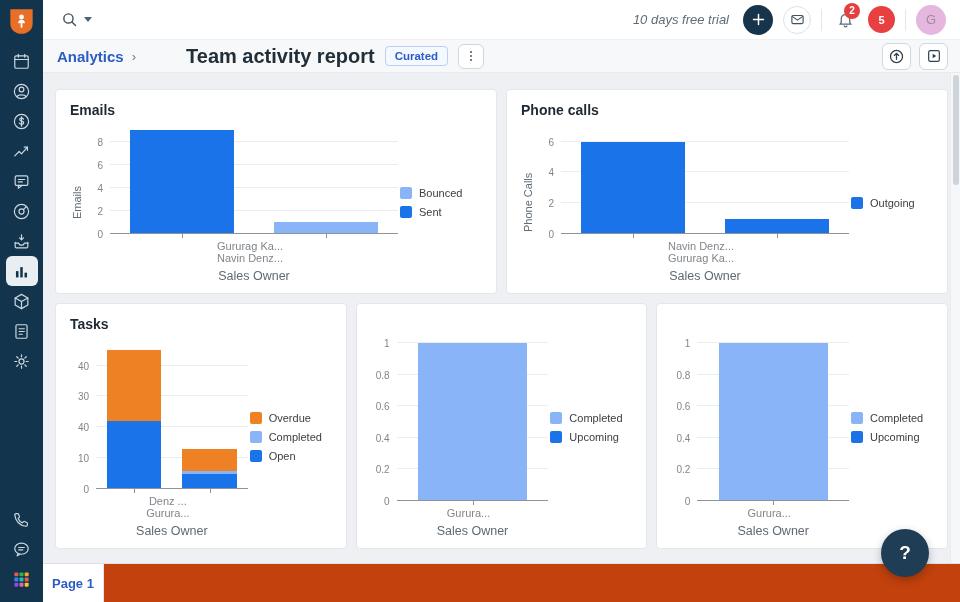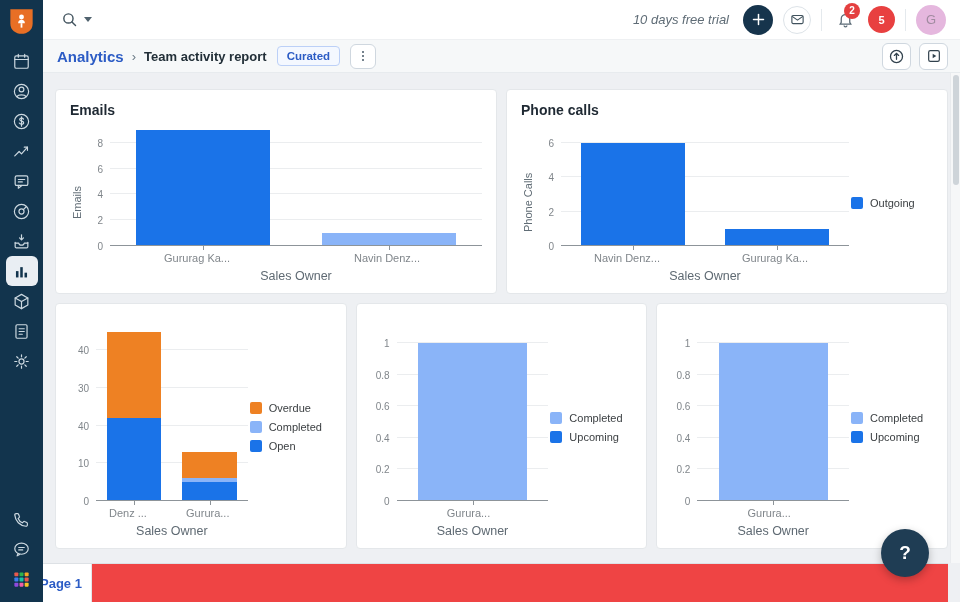--- a/index.html
+++ b/index.html
@@ -41,21 +41,21 @@
   .notif-circle { width:27px; height:27px; border-radius:50%; background:#e84040; color:#fff;
     font-size:11px; font-weight:bold; display:flex; align-items:center; justify-content:center; cursor:pointer; }
   .avatar { width:30px; height:30px; border-radius:50%; background:#e5b7de; color:#a08ba0;
     font-size:13px; display:flex; align-items:center; justify-content:center; cursor:pointer; }
 
   
   .crumbbar { position:absolute; left:43px; top:40px; width:917px; height:33px; background:#f6f8f9;
     border-bottom:1px solid #e7ebee; display:flex; align-items:center; padding:0 12px 0 14px; z-index:20; }
   .crumb-link { color:#2c5cc5; font-size:15px; font-weight:bold; cursor:pointer; }
   .crumb-chev { color:#6b7a86; font-size:13px; margin:0 8px; }
-  .crumb-title { color:#222f38; font-size:13px; font-weight:bold; }
+  .crumb-title { color:#222f38; font-size:20px; font-weight:bold;margin-left:42px; }
   .curated-badge { margin-left:10px; font-size:11.5px; font-weight:bold; color:#2c5cc5;
     border:1px solid #bcd0f7; background:#f4f8ff; border-radius:4px; padding:3px 9px; }
   .kebab-btn { margin-left:10px; width:26px; height:25px; background:#fff; border:1px solid #cfd7df;
     border-radius:6px; display:flex; align-items:center; justify-content:center; cursor:pointer; }
   .crumb-spacer { flex:1; }
   .sq-btn { width:29px; height:27px; background:#fff; border:1px solid #cfd7df; border-radius:6px;
     display:flex; align-items:center; justify-content:center; cursor:pointer; margin-left:8px; }
   .viewing-btn { margin-left:10px; height:29px; background:#1e3a52; border-radius:6px; color:#fff;
     font-size:13px; font-weight:bold; display:flex; align-items:center; gap:7px; padding:0 13px; cursor:pointer; }
 
@@ -80,31 +80,31 @@
   .ch-yticks { position:relative; width:26px; }
   .ch-ytick { position:absolute; right:7px; transform:translateY(50%); font-size:10px; color:#80868b; }
   .ch-plot { flex:1; position:relative; }
   .ch-grid { position:absolute; left:0; right:0; height:1px; background:#ebedef; }
   .ch-grid.zero { background:#8d9499; z-index:2; }
   .ch-slots { position:absolute; left:0; right:0; top:0; bottom:0; display:flex; }
   .ch-slot { flex:1; display:flex; justify-content:center; align-items:flex-end; height:100%; position:relative; }
   .ch-bar { width:72%; height:100%; display:flex; flex-direction:column-reverse; justify-content:flex-start; }
   .ch-seg { width:100%; }
   .ch-cattick { position:absolute; bottom:-4px; left:50%; width:1px; height:4px; background:#8d9499; }
-  .ch-xlabs { display:flex; margin-left:18px; padding-top:6px; }
+  .ch-xlabs { display:flex; margin-left:18px; padding-top:6px;flex-direction:column; }
   .ch-xlab { flex:1; text-align:center; font-size:11px; color:#80868b; white-space:nowrap;
     overflow:hidden; text-overflow:ellipsis; }
   .ch-xtitle { margin-left:26px; text-align:center; font-size:12.5px; color:#5f6a73; padding-top:5px; }
   .ch-legend { width:84px; display:flex; flex-direction:column; justify-content:center; gap:7px; padding-left:2px; }
   .ch-legitem { display:flex; align-items:center; gap:7px; }
   .ch-swatch { width:12px; height:12px; border-radius:2px; flex:none; }
   .ch-legtext { font-size:11px; color:#3c4043; white-space:nowrap; }
 
   
-  .footer { position:absolute; left:31px; top:563px; width:917px; height:39px; background:#ef4444;
+  .footer { position:absolute; left:43px; top:563px; width:917px; height:39px; background:#c2410c;
     border-top:1px solid #dde1e5; display:flex; z-index:20; }
   .page-tab { width:61px; height:100%; background:#fff; border-right:1px solid #e2e6e9;
     display:flex; align-items:center; justify-content:center; color:#2c5cc5; font-size:13px;
     font-weight:bold; cursor:pointer; }
 
   
   .help-fab { position:absolute; left:881px; top:529px; width:48px; height:48px; border-radius:50%;
     background:#1f3d54; color:#fff; font-size:19px; font-weight:bold; display:flex; align-items:center;
     justify-content:center; box-shadow:0 3px 8px rgba(0,0,0,.25); cursor:pointer; z-index:40; }
 
@@ -337,20 +337,30 @@
                       </div>
                     </div>
                   </div>
                 </div>
                 <div class="ch-xlabs">
                   <div class="ch-xlab">Gururag Ka...</div>
                   <div class="ch-xlab">Navin Denz...</div>
                 </div>
                 <div class="ch-xtitle">Sales Owner</div>
               </div>
+              <div class="ch-legend">
+                <div class="ch-legitem">
+                  <span class="ch-swatch" style="background: rgb(138, 180, 248);"></span>
+                  <span class="ch-legtext">Bounced</span>
+                </div>
+                <div class="ch-legitem">
+                  <span class="ch-swatch" style="background: rgb(26, 115, 232);"></span>
+                  <span class="ch-legtext">Sent</span>
+                </div>
+              </div>
             </div>
           </div>
       </div>
       <div class="card wide">
         <div class="chart-title">Phone calls</div>
         <div class="chart-body">
             <div class="ch-wrap">
               <div class="ch-ylabel">Phone Calls</div>
               <div class="ch-mid">
                 <div class="ch-plotrow">
@@ -392,20 +402,21 @@
                   <span class="ch-swatch" style="background: rgb(26, 115, 232);"></span>
                   <span class="ch-legtext">Outgoing</span>
                 </div>
               </div>
             </div>
           </div>
       </div>
     </div>
     <div class="row2">
       <div class="card small">
+        <div class="chart-title">Tasks</div>
         <div class="chart-body">
             <div class="ch-wrap">
               <div class="ch-mid">
                 <div class="ch-plotrow">
                   <div class="ch-yticks">
                     <div class="ch-ytick" style="bottom: 0%;">0</div>
                     <div class="ch-ytick" style="bottom: 21.2766%;">10</div>
                     <div class="ch-ytick" style="bottom: 42.5532%;">40</div>
                     <div class="ch-ytick" style="bottom: 63.8298%;">30</div>
                     <div class="ch-ytick" style="bottom: 85.1064%;">40</div>

